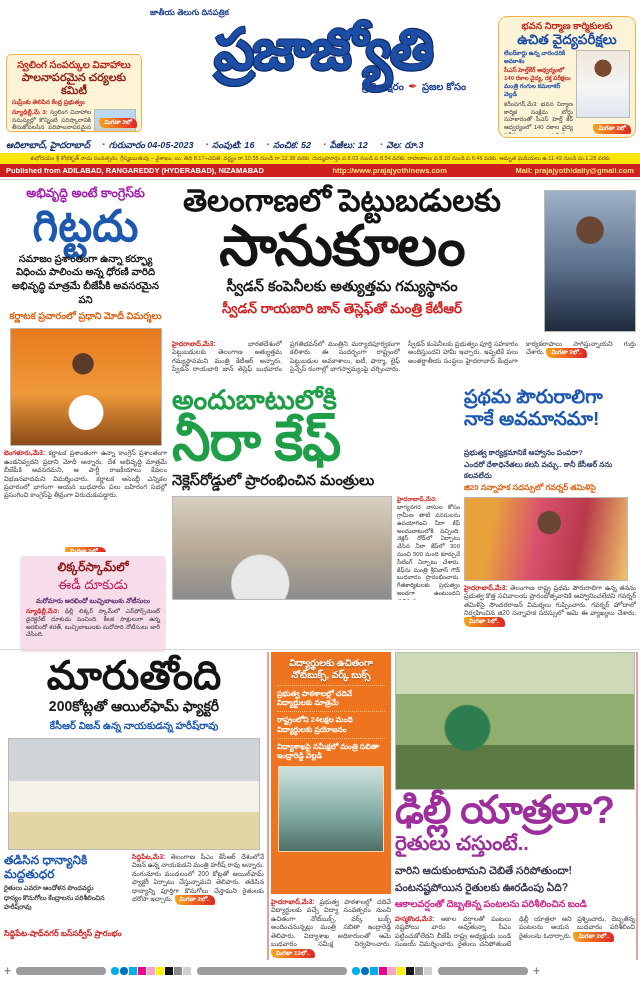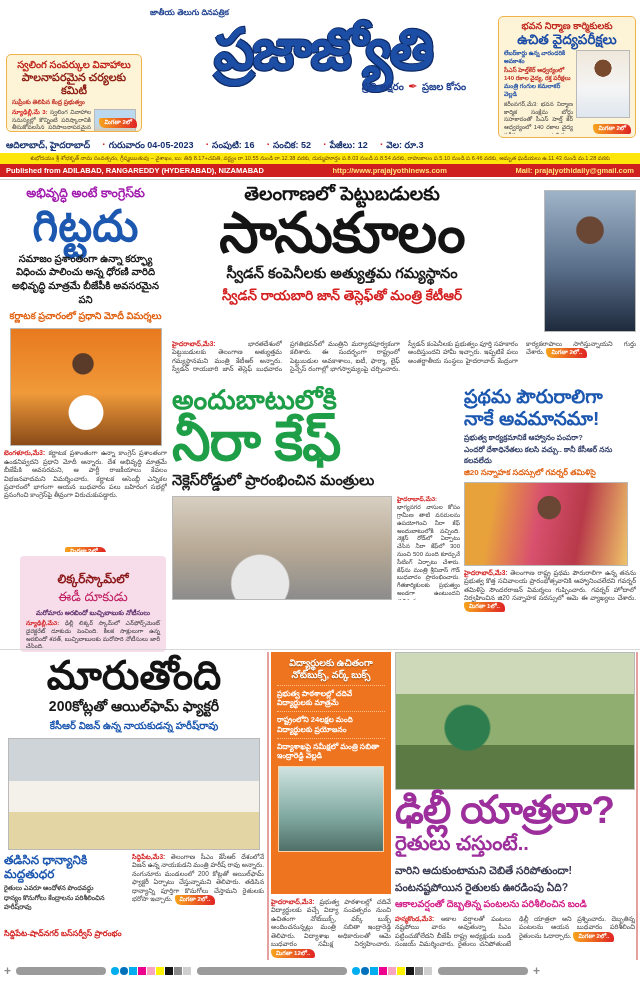--- a/index.html
+++ b/index.html
@@ -53,21 +53,21 @@
   .dl-red { color:#d42020; font-weight:bold; }
   .cols4 { column-count:4; column-gap:8px; }
   .cols2 { column-count:2; column-gap:8px; }
   .head-black { color:#141414; font-weight:900; }
   .head-green { color:#1f9e48; font-weight:900; }
   .head-purple{ color:#9c2f9b; font-weight:900; }
 
   .vline { background:#e7a0a0; width:2px; }
 
   
-  .liquor-box { background:#f7dcE9; background:#f7dce9; border-radius:4px; padding:16px 6px; }
+  .liquor-box { background:#f7dcE9; background:#f7dce9; border-radius:4px; padding:4px 6px; }
 
   
   .orange-box { background:#ef7420; color:#fff; padding:5px 6px; }
   .ob-title { font-size:9.5px; font-weight:900; line-height:1.3; text-shadow:0 1px 1px #9a4a08; }
   .ob-line { font-size:7.5px; font-weight:bold; line-height:1.3; border-top:1px dotted #ffc08a; padding-top:3px; margin-top:3px; }
 
   
   .print-strip { display:flex; align-items:center; gap:5px; padding:0 4px; }
   .reg-plus { color:#8a8a8a; font-size:12px; font-weight:bold; }
   .gray-bar { height:8px; background:#9b9b9b; border-radius:4px; flex:1; }
@@ -97,36 +97,36 @@
   <div class="abs" style="left:150px; top:8px; width:346px; height:126px;">
     <div class="edition-tag">జాతీయ తెలుగు దినపత్రిక</div>
     <div class="masthead-title ctr" style="margin-top:2px;">ప్రజాజ్యోతి</div>
     <div style="text-align:right; padding-right:30px; margin-top:-2px;">
       <span class="slogan">ప్రతి అక్షరం</span>
       <span class="pen">✒</span>
       <span class="slogan">ప్రజల కోసం</span>
     </div>
   </div>
 
-  <div class="abs news-box" style="left:498px; top:16px; width:138px; height:122px;">
+  <div class="abs news-box" style="left:498px; top:16px; width:138px; height:122px;border-radius:9px;">
     <div class="nb-title-red ctr" style="font-size:9.5px;">భవన నిర్మాణ కార్మికులకు</div>
     <div class="nb-title-blue ctr">ఉచిత వైద్యపరీక్షలు</div>
     <div style="display:flex; gap:3px; margin-top:2px;">
       <div style="flex:1; overflow:hidden; height:84px;">
         <div class="nb-body" style="color:#1c4da6; font-weight:bold;">లేబర్‌కార్డు ఉన్న వారందరికీ అవకాశం</div>
         <div class="nb-body" style="color:#c0281e; font-weight:bold; margin-top:1px;">సీఎస్ హెల్త్‌కేర్ ఆధ్వర్యంలో 140 రకాల వైద్య, రక్త పరీక్షలు</div>
         <div class="nb-body" style="color:#1c4da6; font-weight:bold; margin-top:1px;">మంత్రి గంగుల కమలాకర్ వెల్లడి</div>
         <div class="nb-body jst" style="margin-top:2px;">కరీంనగర్,మే3: భవన నిర్మాణ కార్మిక సంక్షేమ బోర్డు సహకారంతో సీఎస్ హెల్త్ కేర్ ఆధ్వర్యంలో 140 రకాల వైద్య పరీక్షలు ఉచితంగా చేయనున్నారు.</div>
       </div>
       <div class="photo" style="width:54px; height:68px; background:radial-gradient(circle at 50% 26%, #7a4a2e 15%, transparent 16%), linear-gradient(#efe7da, #f5f5f5 55%, #dfe6ee);"></div>
     </div>
     <div style="position:absolute; right:4px; bottom:3px;"><span class="more-tag">మిగతా 2లో</span></div>
   </div>
 
-  <div class="abs dateline-bar" style="left:0; top:136px; width:522px; height:17px; padding:0 6px;">
+  <div class="abs dateline-bar" style="left:0; top:136px; width:522px; height:17px; padding:0 6px;font-style:italic;">
     <span class="dl-item dl-first">ఆదిలాబాద్, హైదరాబాద్</span>
     <span class="dl-item">గురువారం 04-05-2023</span>
     <span class="dl-item">సంపుటి: 16</span>
     <span class="dl-item">సంచిక: 52</span>
     <span class="dl-item">పేజీలు: 12</span>
     <span class="dl-item">వెల: రూ.3</span>
     <span style="float:right;">RNI No : TELTEL/2008/24799</span>
   </div>
 
   <div class="abs panchang-bar" style="left:0; top:153px; width:640px; height:11px;">శుభోదయం శ్రీ శోభకృత్ నామ సంవత్సరం, గ్రీష్మఋతువు – వైశాఖం, బు: తిథి 8.17+చవితి, వర్జ్యం రా.10.55 నుండి రా.12.38 వరకు, దుర్ముహూర్తం ప.8.03 నుండి ప.8.54 వరకు, రాహుకాలం ప.5.10 నుండి ప.6.46 వరకు, అమృత ఘడియలు ఉ.11.43 నుండి మ.1.28 వరకు</div>
@@ -157,21 +157,21 @@
     <div class="ctr" style="font-size:13px; font-weight:400; color:#be185d;">ఈడీ దూకుడు</div>
     <div class="ctr" style="font-size:6.5px; font-weight:bold; color:#5a2a6a; margin-top:2px;">మరోమారు అరబిందో బుచ్చిబాబుకు నోటీసులు</div>
     <div class="body-txt jst" style="font-size:6px; margin-top:2px; height:34px;">
       <span class="dl-red">న్యూఢిల్లీ,మే3:</span>
       <span>ఢిల్లీ లిక్కర్ స్కామ్‌లో ఎన్‌ఫోర్స్‌మెంట్ డైరెక్టరేట్ దూకుడు పెంచింది. కీలక సాక్షులుగా ఉన్న అరబిందో శరత్, బుచ్చిబాబులకు మరోసారి నోటీసులు జారీ చేసింది.</span>
     </div>
     <div class="ctr"></div>
   </div>
 
   <div class="abs ctr" style="left:172px; top:184px; width:340px; height:152px;">
-    <div class="head-black" style="font-size:19px; line-height:1.1;">తెలంగాణలో పెట్టుబడులకు</div>
+    <div class="head-black" style="font-size:31px; line-height:1.1;font-family:Liberation Serif, serif;">తెలంగాణలో పెట్టుబడులకు</div>
     <div class="head-black" style="font-size:56px; line-height:1.0; letter-spacing:-1px;">సానుకూలం</div>
     <div class="sub-black" style="font-size:14.5px; margin-top:4px;">స్వీడన్ కంపెనీలకు అత్యుత్తమ గమ్యస్థానం</div>
     <div class="sub-red" style="font-size:13.5px; margin-top:3px;">స్వీడన్ రాయబారి జాన్ తెస్లెఫ్‌తో మంత్రి కేటీఆర్</div>
   </div>
 
   <div class="abs photo" style="left:544px; top:190px; width:92px; height:142px; background:radial-gradient(circle at 50% 28%, #6a4634 12%, transparent 13%), linear-gradient(#9fb3c8,#5a6f8a 55%, #1e2a3c);"></div>
 
   <div class="abs body-txt jst cols4" style="left:172px; top:340px; width:464px; height:42px;">
     <span class="dl-red">హైదరాబాద్,మే3:</span>
     <span>భారతదేశంలో పెట్టుబడులకు తెలంగాణ అత్యుత్తమ గమ్యస్థానమని మంత్రి కేటీఆర్ అన్నారు. స్వీడన్ రాయబారి జాన్ తెస్లెఫ్ బుధవారం ప్రగతిభవన్‌లో మంత్రిని మర్యాదపూర్వకంగా కలిశారు. ఈ సందర్భంగా రాష్ట్రంలో పెట్టుబడుల అవకాశాలు, ఐటీ, ఫార్మా, లైఫ్ సైన్సెస్ రంగాల్లో భాగస్వామ్యంపై చర్చించారు. స్వీడన్ కంపెనీలకు ప్రభుత్వం పూర్తి సహకారం అందిస్తుందని హామీ ఇచ్చారు. ఇప్పటికే పలు అంతర్జాతీయ సంస్థలు హైదరాబాద్ కేంద్రంగా కార్యకలాపాలు సాగిస్తున్నాయని గుర్తు చేశారు.</span>
@@ -187,21 +187,21 @@
       <div class="body-txt jst" style="flex:1; font-size:6px; height:104px; overflow:hidden;">
         <span class="dl-red">హైదరాబాద్,మే3:</span>
         <span>భాగ్యనగర వాసుల కోసం గ్రామీణ తాటి వనరులను ఉపయోగించి నీరా కేఫ్ అందుబాటులోకి వచ్చింది. నెక్లెస్ రోడ్‌లో ఏర్పాటు చేసిన నీరా కేఫ్‌లో 300 నుంచి 500 మంది కూర్చునే సీటింగ్ ఏర్పాటు చేశారు. కేఫ్‌ను మంత్రి శ్రీనివాస్ గౌడ్ బుధవారం ప్రారంభించారు. గీతకార్మికులకు ప్రభుత్వం అండగా ఉంటుందని తెలిపారు.</span>
         
       </div>
     </div>
   </div>
 
   <div class="abs" style="left:464px; top:386px; width:172px; height:262px;">
     <div class="head-blue" style="font-size:19px; line-height:1.15;">ప్రథమ పౌరురాలిగా నాకే అవమానమా!</div>
-    <div class="sub-black" style="font-size:7.5px; margin-top:3px; color:#33406a;">ప్రభుత్వ కార్యక్రమానికే ఆహ్వానం పంపరా?</div>
+    <div class="sub-black" style="font-size:7.5px; margin-top:18px; color:#33406a;">ప్రభుత్వ కార్యక్రమానికే ఆహ్వానం పంపరా?</div>
     <div class="sub-black" style="font-size:7.5px; margin-top:1px; color:#33406a;">ఎందరో దేశాధినేతలు కలసి వచ్చు.. కానీ కేసీఆర్ నను కలవలేదు</div>
     <div class="sub-orange" style="font-size:8px; margin-top:1px;">జి20 సన్నాహక సదస్సులో గవర్నర్ తమిళిసై</div>
     <div class="photo" style="width:164px; height:84px; margin-top:3px; background:radial-gradient(circle at 52% 30%, #6a4634 11%, transparent 12%), linear-gradient(100deg,#e8a23c 18%, #d8506e 45%, #b83a4a 70%, #efc46a);"></div>
     <div class="body-txt jst" style="margin-top:3px; height:66px;">
       <span class="dl-red">హైదరాబాద్,మే3:</span>
       <span>తెలంగాణ రాష్ట్ర ప్రథమ పౌరురాలిగా ఉన్న తనను ప్రభుత్వ కొత్త సచివాలయ ప్రారంభోత్సవానికి ఆహ్వానించలేదని గవర్నర్ తమిళిసై సౌందరరాజన్ విమర్శలు గుప్పించారు. గవర్నర్ హోదాలో నిర్వహించిన జి20 సన్నాహక సదస్సులో ఆమె ఈ వ్యాఖ్యలు చేశారు.</span>
       <span class="more-tag">మిగతా 1లో..</span>
     </div>
   </div>
 

